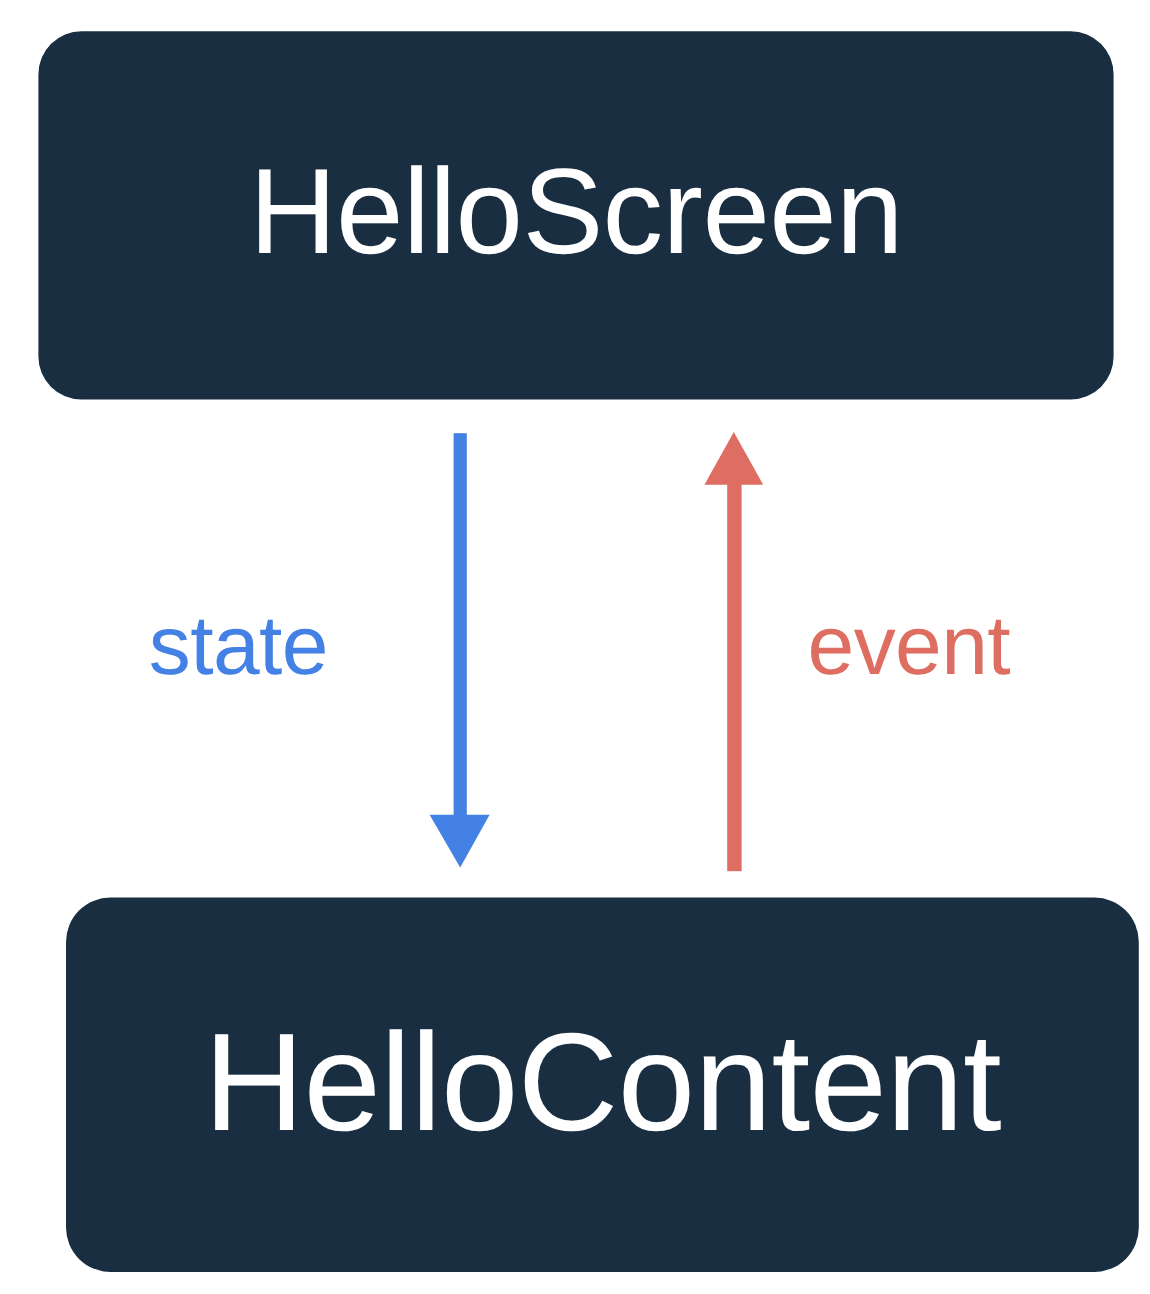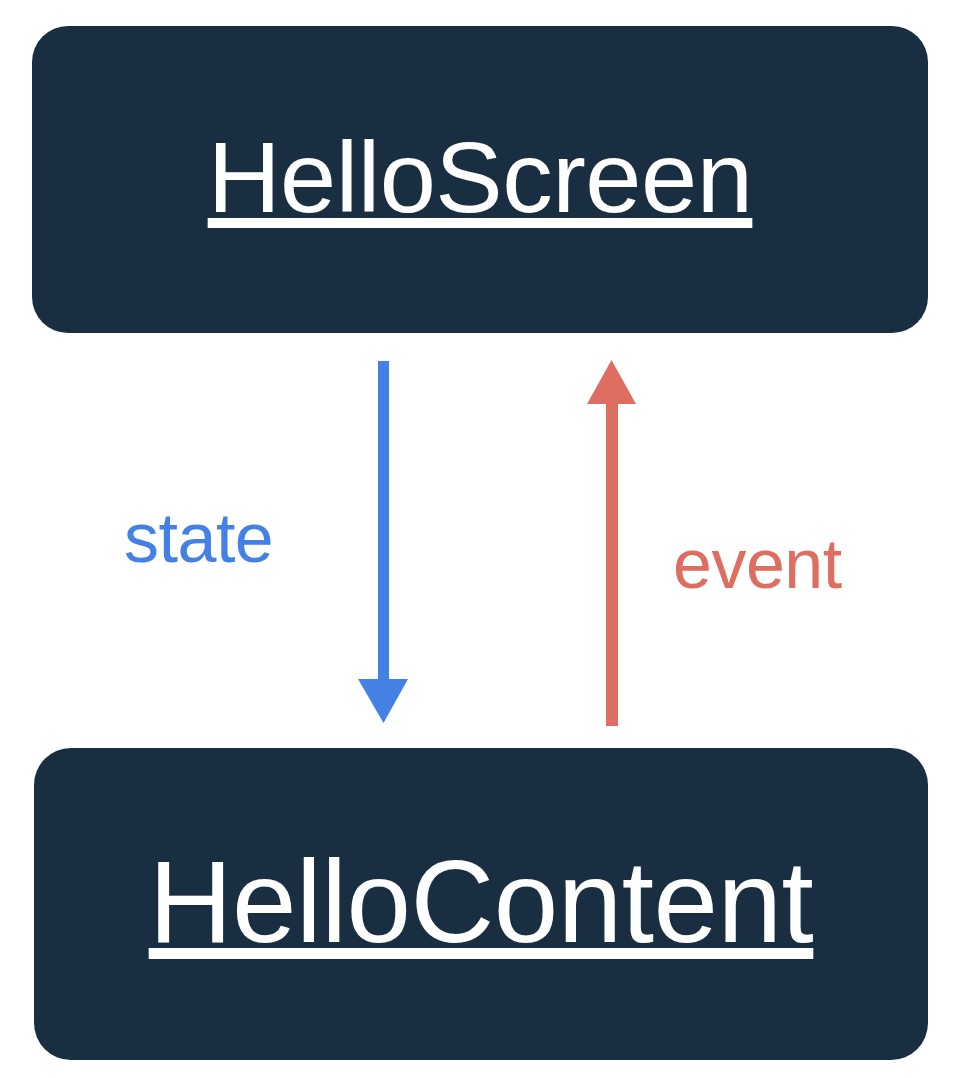--- a/index.html
+++ b/index.html
@@ -26,21 +26,20 @@
     display: flex;
     align-items: center;
     justify-content: center;
     background: #1a2e42;
     color: #ffffff;
     font-family: "Liberation Sans", sans-serif;
     font-weight: 400;
     letter-spacing: -0.5px;
     white-space: nowrap;
     user-select: none;
-    text-decoration: underline;
   }
 
   #node-screen {
     left: 32px;
     top: 26px;
     width: 896px;
     height: 307px;
     border-radius: 36px;
   }
   #node-screen .node-label {
@@ -86,21 +85,21 @@
     letter-spacing: -0.5px;
     user-select: none;
   }
   #label-state {
     left: 124px;
     top: 503px;
     color: #4481e4;
   }
   #label-event {
     left: 673px;
-    top: 529px;
+    top: 503px;
     color: #dd6e61;
   }
 </style>
 </head>
 <body>
 
 <div id="canvas" style="background: rgb(255, 255, 255);">
 
   <div class="node" id="node-screen" style="background: rgb(26, 46, 66); color: rgb(255, 255, 255);">
     <span class="node-label">HelloScreen</span>
@@ -116,17 +115,17 @@
     <g>
       <polygon points="611.5,360 636,404 587,404" fill="#dd6e61"></polygon>
       <rect x="606" y="402" width="12" height="324" fill="#dd6e61"></rect>
     </g>
   </svg>
 
   <span class="edge-label" id="label-state" style="color: rgb(68, 129, 228);">state</span>
 
   <span class="edge-label" id="label-event" style="color: rgb(221, 110, 97);">event</span>
 
-  <div class="node" id="node-content" style="background: rgb(26, 46, 66); color: rgb(255, 255, 255);">
+  <div class="node" id="node-content" style="background: rgb(26, 46, 66); color: rgb(255, 255, 255); margin-left: 21px;">
     <span class="node-label">HelloContent</span>
   </div>
 
 </div>
 
 </body></html>

